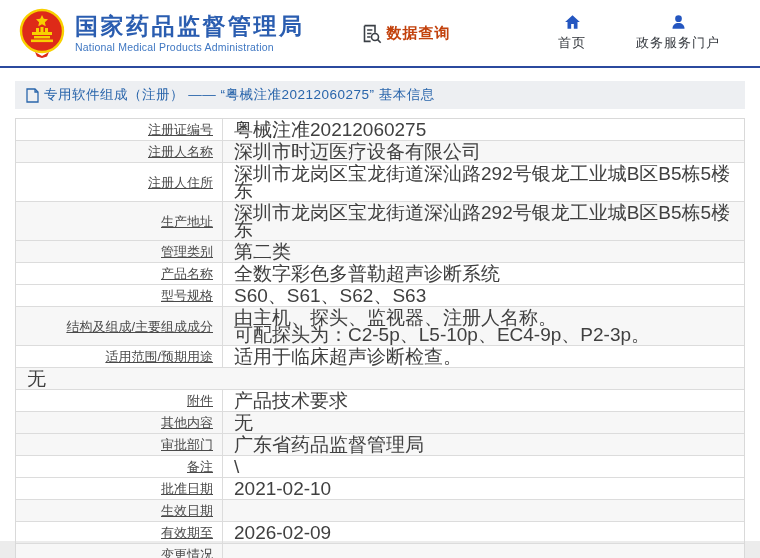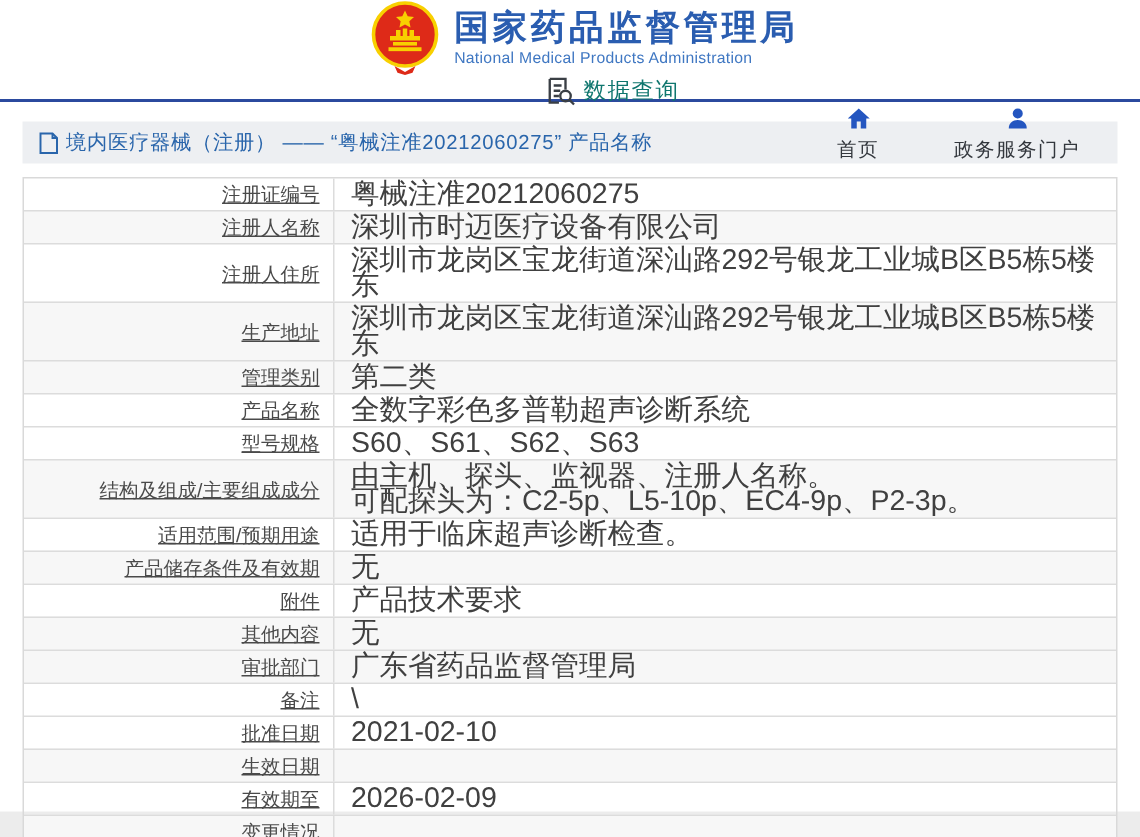--- a/index.html
+++ b/index.html
@@ -1,29 +1,29 @@
 <!DOCTYPE html>
 <html><head>
 <meta charset="utf-8">
 <style>
   * { margin:0; padding:0; box-sizing:border-box; }
   html,body { width:760px; height:558px; overflow:hidden; }
   body { background:#ececec; font-family:"Liberation Sans","DejaVu Sans",sans-serif; color:#404040; }
   .page { background:#ffffff; width:760px; height:541px; }
 
   
-  .header { height:68px; display:flex; align-items:center; border-bottom:2px solid #2b4a9e; background:#fff;flex-direction:column; }
+  .header { height:68px; display:flex; align-items:center; border-bottom:2px solid #2b4a9e; background:#fff; }
   .brand { display:flex; align-items:center; margin-left:18px; }
   .emblem { width:48px; height:50px; flex:0 0 48px; }
   .brand-text { margin-left:9px; }
   .brand-cn { font-size:23px; font-weight:bold; color:#2a5db0; letter-spacing:2.5px; line-height:26px; }
   .brand-en { font-size:10.5px; color:#3f77c2; letter-spacing:0.2px; margin-top:2px; }
   .query { display:flex; align-items:center; margin-left:56px; cursor:pointer; }
   .query-icon { width:21px; height:21px; margin-right:5px; }
-  .query-label { font-size:15px; font-weight:400; color:#0f766e; letter-spacing:1px; }
+  .query-label { font-size:15px; font-weight:700; color:#c2410c; letter-spacing:1px; }
   .topnav { margin-left:auto; margin-right:40px; display:flex; gap:50px; }
   .nav-item { display:flex; flex-direction:column; align-items:center; cursor:pointer; }
   .nav-ico { width:17px; height:16px; margin-bottom:4px; }
   .nav-label { font-size:13px; color:#33373d; letter-spacing:1px; }
 
   
   .crumb-bar { margin:13px 15px 9px 15px; height:28px; background:#edeff2; display:flex; align-items:center; padding:0 11px; }
   .crumb-ico { width:13px; height:15px; margin-right:5px; flex:0 0 13px; }
   .crumb-text { font-size:13.5px; color:#2965ab; letter-spacing:0.5px; white-space:nowrap; }
 
@@ -86,21 +86,21 @@
         <span class="nav-label">政务服务门户</span>
       </div>
     </div>
   </div>
 
   <div class="crumb-bar">
     <svg class="crumb-ico" viewBox="0 0 13 15" fill="none" stroke="#2965ab" stroke-width="1.3">
       <path d="M1 1 h8 l3 3 v10 H1z"></path>
       <path d="M9 1 v3 h3"></path>
     </svg>
-    <span class="crumb-text">境内医疗器械（注册） —— “粤械注准20212060275” 产品名称</span>
+    <span class="crumb-text">专用软件组成（注册） —— “粤械注准20212060275” 基本信息</span>
   </div>
 
   <div class="info-table">
       <div class="trow">
       <div class="tlabel">
 
         <span class="lbl-text">注册证编号</span>
       </div>
       <div class="tvalue">粤械注准20212060275</div>
     </div>
@@ -155,24 +155,20 @@
 可配探头为：C2-5p、L5-10p、EC4-9p、P2-3p。</div>
     </div>
       <div class="trow">
       <div class="tlabel">
 
         <span class="lbl-text">适用范围/预期用途</span>
       </div>
       <div class="tvalue">适用于临床超声诊断检查。</div>
     </div>
       <div class="trow alt">
-      <div class="tlabel">
-
-        <span class="lbl-text">产品储存条件及有效期</span>
-      </div>
       <div class="tvalue">无</div>
     </div>
       <div class="trow">
       <div class="tlabel">
 
         <span class="lbl-text">附件</span>
       </div>
       <div class="tvalue">产品技术要求</div>
     </div>
       <div class="trow alt">

